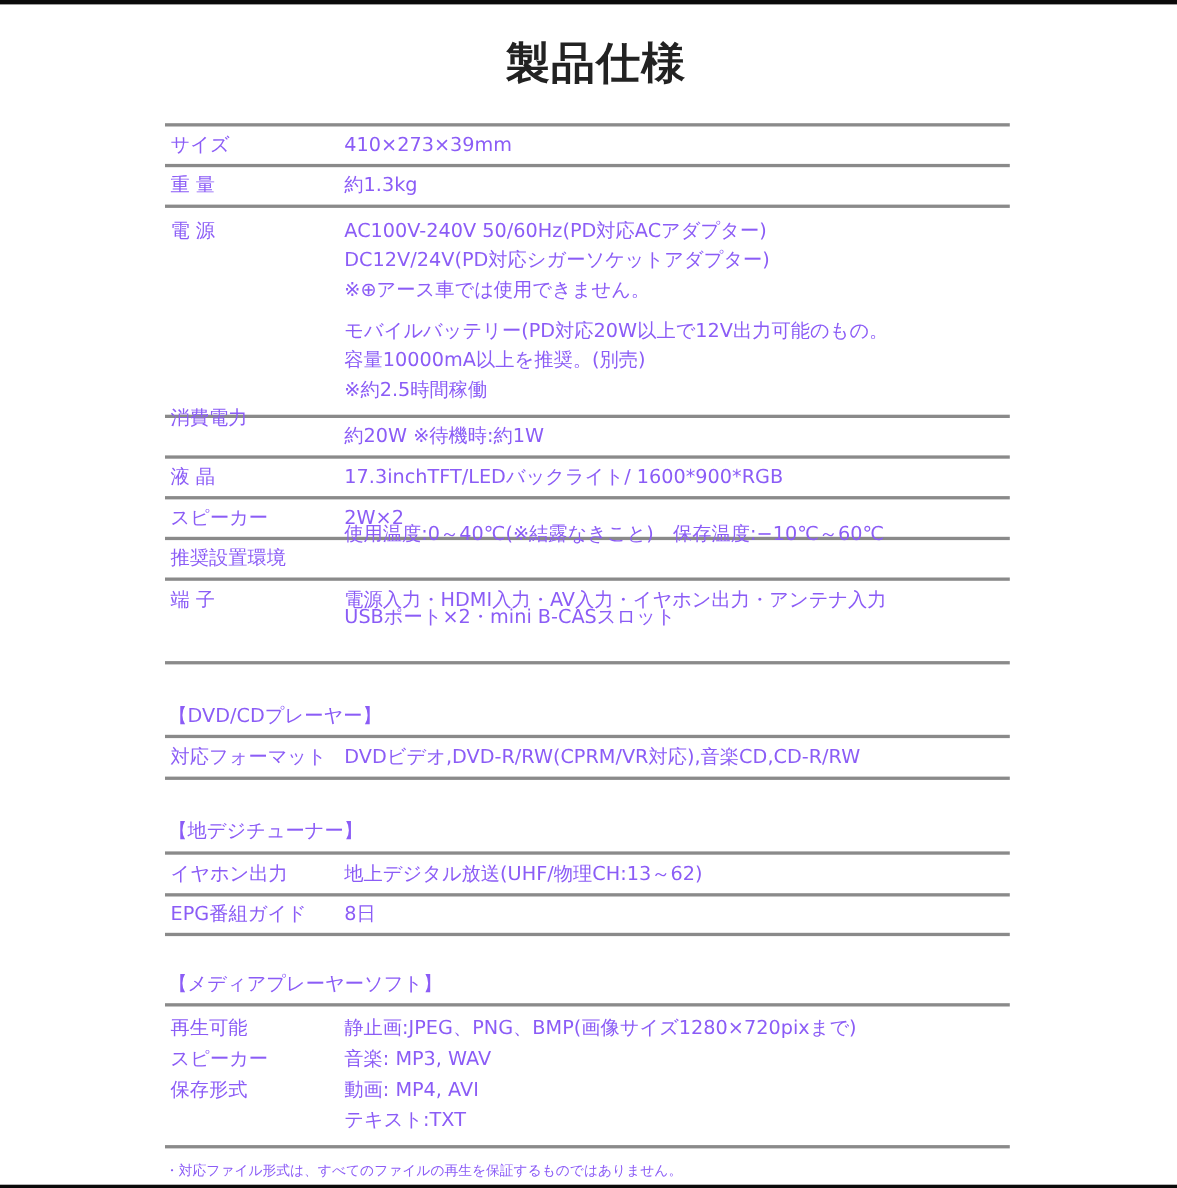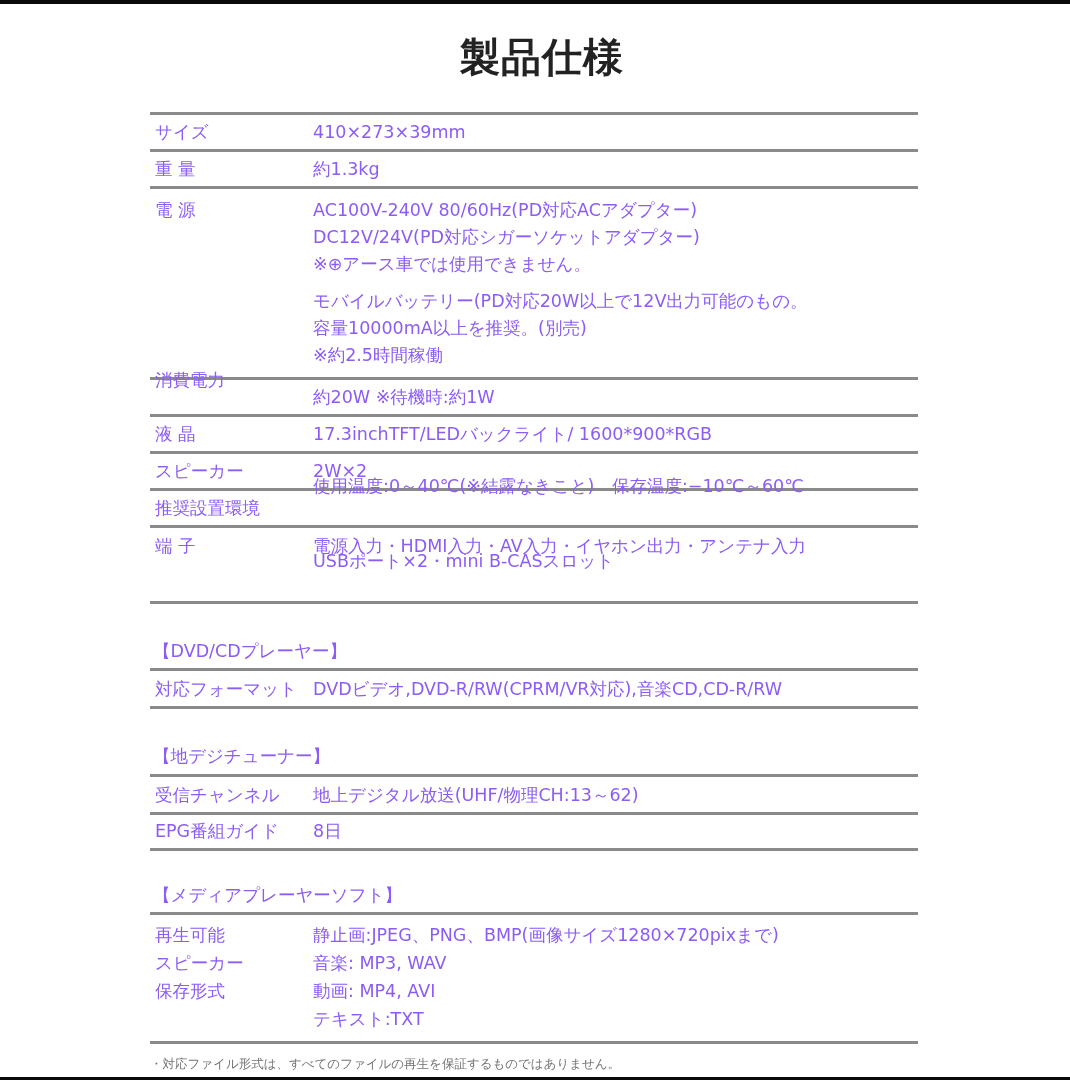--- a/index.html
+++ b/index.html
@@ -15,40 +15,40 @@
     position: absolute; left: 0; top: 30px; width: 1084px; text-align: center;
     font-size: 40px; font-weight: bold; color: #222; letter-spacing: 1px;
   }
   .hline { position: absolute; left: 150px; width: 768px; height: 3px; background: #8a8a8a; }
   .label, .value, .section, .note {
     position: absolute; font-size: 17.5px; line-height: 28px; white-space: nowrap; color: #8b5cf6;
   }
   .label { left: 155px; }
   .value { left: 313px; }
   .section { left: 153px; }
-  .note { left: 150px; font-size: 12.5px; color: #737373; }
+  .note { left: 150px; font-size: 12.5px; color: #8b5cf6; }
 </style>
 </head>
 <body>
 
 <div class="frame-top"></div>
 
 <div class="title">製品仕様</div>
 
 <div class="hline" style="top:112px"></div>
 <div class="label" style="top:118px">サイズ</div>
 <div class="value" style="top:118px">410×273×39mm</div>
 
 <div class="hline" style="top:149px"></div>
 <div class="label" style="top:155px">重 量</div>
 <div class="value" style="top:155px">約1.3kg</div>
 
 <div class="hline" style="top:186px"></div>
 <div class="label" style="top:196px">電 源</div>
-<div class="value" style="top:196px">AC100V-240V 80/60Hz(PD対応ACアダプター)</div>
+<div class="value" style="top:196px">AC100V-240V 50/60Hz(PD対応ACアダプター)</div>
 <div class="value" style="top:223px">DC12V/24V(PD対応シガーソケットアダプター)</div>
 <div class="value" style="top:250px">※⊕アース車では使用できません。</div>
 <div class="value" style="top:287px">モバイルバッテリー(PD対応20W以上で12V出力可能のもの。</div>
 <div class="value" style="top:314px">容量10000mA以上を推奨。(別売)</div>
 <div class="value" style="top:341px">※約2.5時間稼働</div>
 
 <div class="hline" style="top:377px"></div>
 <div class="label" style="top:366px">消費電力</div>
 <div class="value" style="top:383px">約20W ※待機時:約1W</div>
 
@@ -72,21 +72,21 @@
 <div class="hline" style="top:601px"></div>
 
 <div class="section" style="top:637px">【DVD/CDプレーヤー】</div>
 <div class="hline" style="top:668px"></div>
 <div class="label" style="top:675px">対応フォーマット</div>
 <div class="value" style="top:675px">DVDビデオ,DVD-R/RW(CPRM/VR対応),音楽CD,CD-R/RW</div>
 <div class="hline" style="top:706px"></div>
 
 <div class="section" style="top:742px">【地デジチューナー】</div>
 <div class="hline" style="top:774px"></div>
-<div class="label" style="top:781px">受信チャンネル</div>
+<div class="label" style="top:781px">イヤホン出力</div>
 <div class="value" style="top:781px">地上デジタル放送(UHF/物理CH:13～62)</div>
 <div class="hline" style="top:812px"></div>
 <div class="label" style="top:817px">EPG番組ガイド</div>
 <div class="value" style="top:817px">8日</div>
 <div class="hline" style="top:848px"></div>
 
 <div class="section" style="top:881px">【メディアプレーヤーソフト】</div>
 <div class="hline" style="top:912px"></div>
 <div class="label" style="top:921px">再生可能</div>
 <div class="label" style="top:949px">スピーカー</div>

